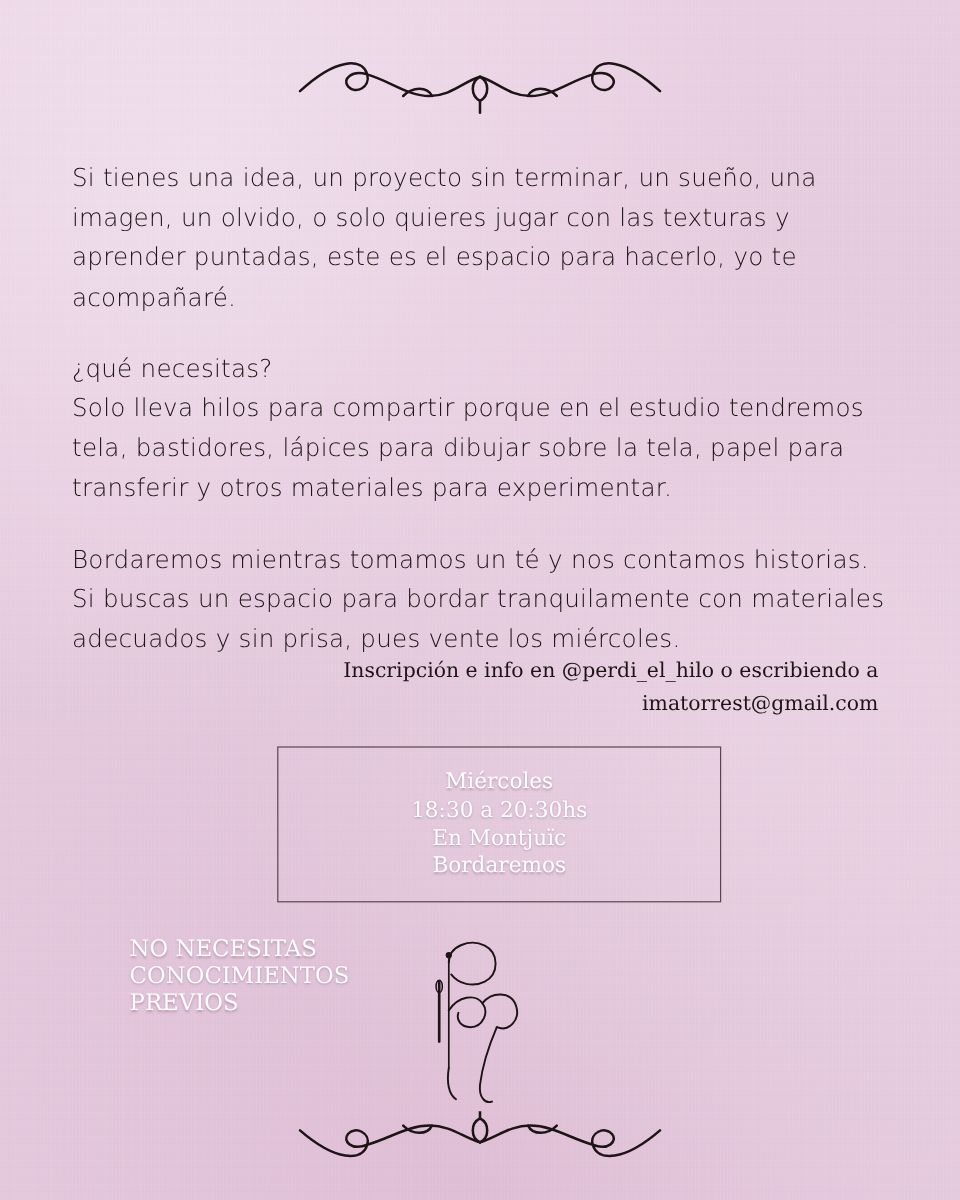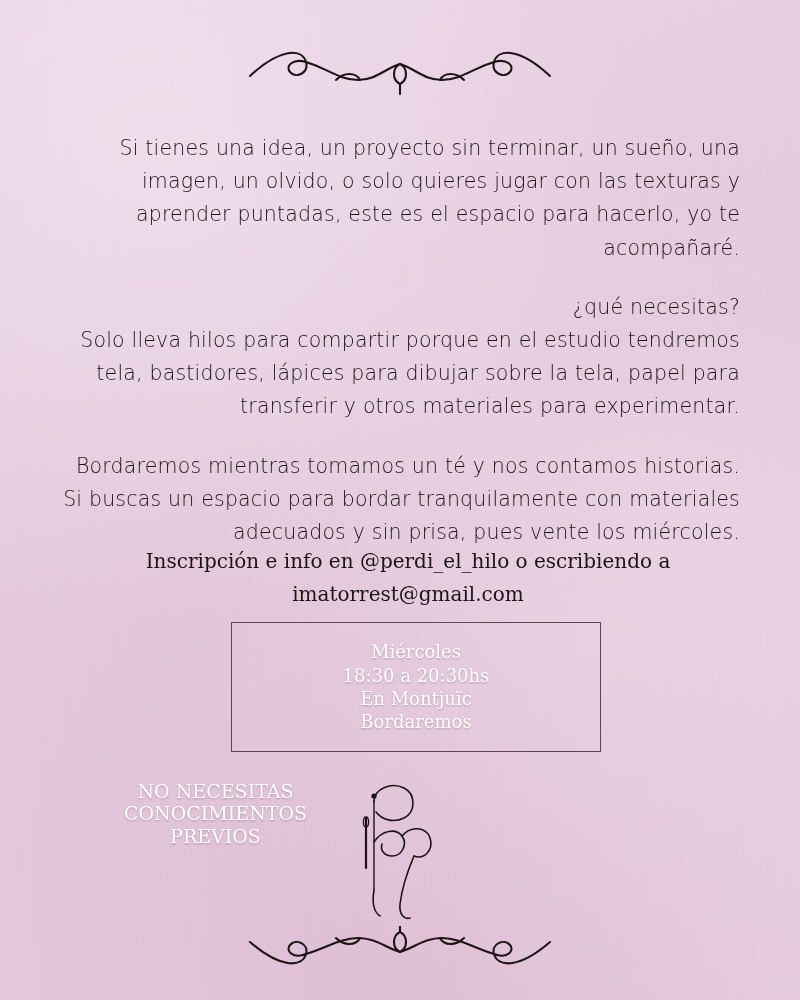--- a/index.html
+++ b/index.html
@@ -50,40 +50,39 @@
     width: 800px;
     display: flex;
     justify-content: center;
   }
 
   .body-text {
     position: absolute;
     top: 132px;
     left: 60px;
     width: 680px;
-    text-align: right;
     color: #1d1416;
     font-family: "DejaVu Sans", sans-serif;
     font-weight: 300;
     font-size: 20.5px;
     line-height: 1.62;
     letter-spacing: 0.2px;
   }
   .para { margin: 0 0 26px 0; }
   .para:last-child { margin-bottom: 0; }
 
   .contact {
     position: absolute;
     top: 545px;
-    left: 68px;
+    left: 52px;
     width: 680px;
-    text-align: center;
+    text-align: right;
     color: #1d1416;
     font-family: "DejaVu Serif", serif;
-    font-size: 20px;
+    font-size: 17px;
     line-height: 1.65;
   }
 
   .info-box {
     position: absolute;
     top: 622px;
     left: 231px;
     width: 370px;
     height: 130px;
     border: 1.2px solid #5d4450;
@@ -99,21 +98,21 @@
     text-shadow: 0 1px 2px rgba(100,70,95,0.35);
   }
   .info-line { display: block; }
 
   .badge {
     position: absolute;
     color: #ffffff;
     font-family: "DejaVu Serif", serif;
     font-size: 19px;
     line-height: 1.18;
-    text-align: center;
+    text-align: left;
     text-shadow: 0 1px 2px rgba(110,80,100,0.40);
   }
   .badge-left { top: 780px; left: 108px; width: 215px; }
   .badge-right { top: 780px; left: 520px; width: 215px; }
 
   .logo {
     position: absolute;
     top: 772px;
     left: 330px;
     width: 140px;

